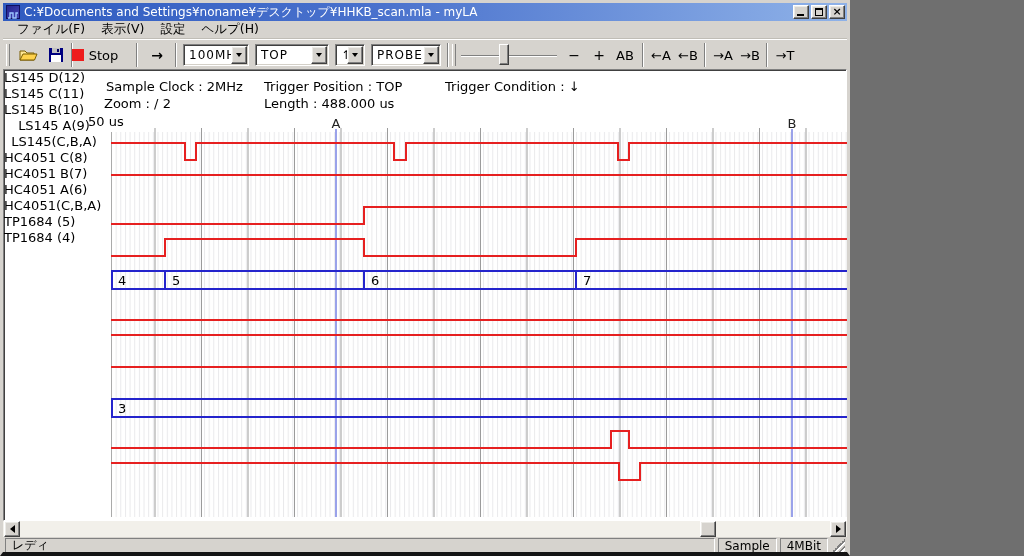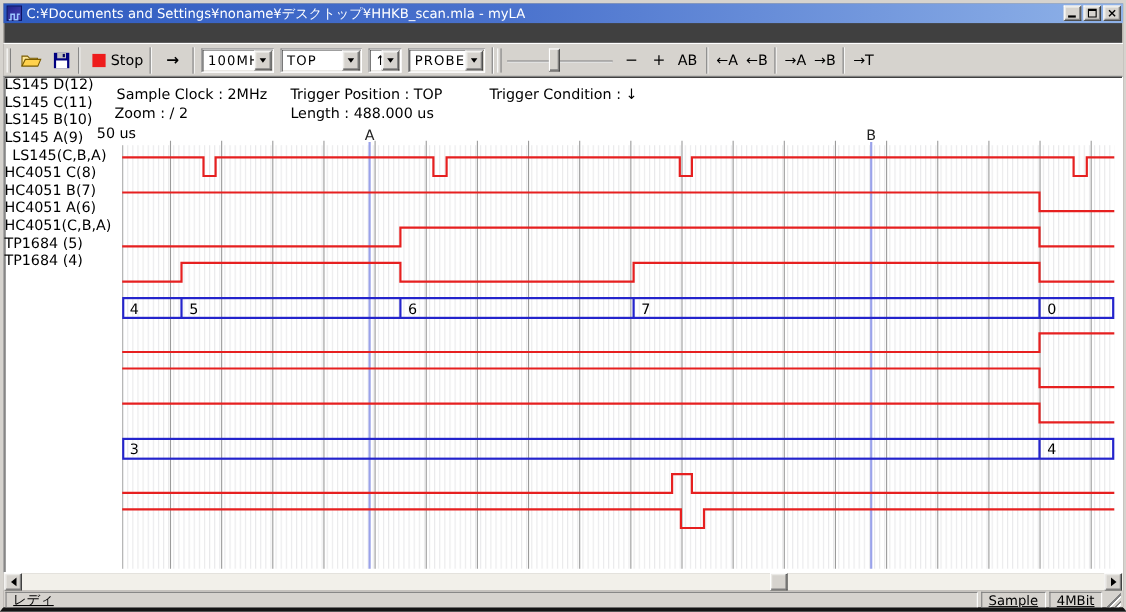--- a/index.html
+++ b/index.html
@@ -1,18 +1,18 @@
 <!DOCTYPE html>
 <html><head>
 <meta charset="utf-8">
 <style>
   * { margin:0; padding:0; box-sizing:border-box; }
   html,body { background:#6f6f6f; font-family:"DejaVu Sans","Liberation Sans",sans-serif; }
   .window {
-    position:relative; width:1024px; height:556px; background:#404040;
+    position:relative; width:850px; height:556px; background:#b91c1c;
     border:3px solid #d6d3ce; border-bottom:4px solid #141414;
     box-shadow: inset 0 0 0 1px #b8b5ae;
     overflow:hidden;
   }
   
   .titlebar {
     position:absolute; left:0; top:0; right:0; height:18px;
     background:linear-gradient(90deg,#2f5bc0 0%,#4a72cd 45%,#8fb2e8 100%);
     display:flex; align-items:center; padding:0 2px;
   }
@@ -67,21 +67,21 @@
   .sb-btn { position:absolute; top:0; width:16px; height:16px; background:#d6d3ce;
     border:1px solid; border-color:#fff #404040 #404040 #fff;
     box-shadow:inset -1px -1px 0 #808080, inset 1px 1px 0 #ecebe7;
     display:flex; align-items:center; justify-content:center; }
   .tri-left  { width:0; height:0; border:4px solid transparent; border-right:5px solid #000; margin-left:-4px; }
   .tri-right { width:0; height:0; border:4px solid transparent; border-left:5px solid #000; margin-right:-4px; }
   .sb-thumb { position:absolute; left:697px; top:0; width:16px; height:16px; background:#d6d3ce;
     border:1px solid; border-color:#fff #404040 #404040 #fff; box-shadow:inset -1px -1px 0 #808080, inset 1px 1px 0 #ecebe7; }
   
   .statusbar { position:absolute; left:0; top:534px; right:0; height:16px; background:#d6d3ce;
-    display:flex; align-items:stretch; gap:3px; padding:1px 2px 0 2px;text-decoration:underline; }
+    display:flex; align-items:stretch; gap:3px; padding:1px 2px 0 2px; }
   .panel { border:1px solid; border-color:#808080 #fff #fff #808080; font-size:12px; color:#000;
     display:flex; align-items:center; padding:0 6px; white-space:nowrap; }
   .panel-ready { flex:1; }
   .resize-grip { width:14px; align-self:flex-end; height:14px;
     background:linear-gradient(135deg,transparent 50%,#808080 50%,#808080 58%,#fff 58%,#fff 66%,transparent 66%,transparent 74%,#808080 74%,#808080 82%,#fff 82%,#fff 90%,transparent 90%); }
 </style>
 </head>
 <body>
 
 <div class="window">
@@ -99,20 +99,26 @@
         </div>
       <div class="tb-btn">
           <span class="glyph-max"></span>
         </div>
       <div class="tb-btn">
           <span class="glyph-close">×</span>
         </div>
     </div>
   </div>
 
+  <div class="menubar">
+    <span class="menu-item">ファイル(F)</span>
+    <span class="menu-item">表示(V)</span>
+    <span class="menu-item">設定</span>
+    <span class="menu-item">ヘルプ(H)</span>
+  </div>
 
   <div class="toolbar">
     <div class="grip" style="left:3px"></div>
 
     <div class="tbtn icon-btn" style="left:13px;width:26px">
       <svg width="20" height="16" viewBox="0 0 20 16">
         <path d="M1 4 L6 4 L8 6 L15 6 L15 13 L1 13 Z" fill="#ffe796" stroke="#7a5c00"></path>
         <path d="M4 7 L18 7 L15.5 13 L1 13 Z" fill="#ffd24d" stroke="#7a5c00"></path>
       </svg>
     </div>
@@ -120,21 +126,21 @@
       <svg width="16" height="16" viewBox="0 0 16 16">
         <rect x="1" y="1" width="14" height="14" fill="#000080"></rect>
         <rect x="4" y="1" width="8" height="5" fill="#c0c0c0"></rect>
         <rect x="9" y="2" width="2" height="3" fill="#000060"></rect>
         <rect x="3" y="8" width="10" height="7" fill="#fff"></rect>
       </svg>
     </div>
 
     <div class="vsep" style="left:68px"></div>
 
-    <div class="tbtn" style="left:76px;width:56px">
+    <div class="tbtn" style="left:64px;width:56px">
       <span class="stop-square"></span>
       <span>Stop</span>
     </div>
 
     <div class="vsep" style="left:133px"></div>
 
     <div class="tbtn sym" style="left:139px;width:30px;font-weight:bold">→</div>
 
     <div class="vsep" style="left:172px"></div>
 
@@ -198,21 +204,21 @@
     <span class="hdr" style="left:260px;top:26px">Length : 488.000 us</span>
 
     <span class="scale-label">50 us</span>
     <span class="marker-label" style="left:326px">A</span>
     <span class="marker-label" style="left:782px">B</span>
 
     <div>
         <div class="ch-label" style="top: 74px;">LS145 D(12)</div>
         <div class="ch-label" style="top: 106px;">LS145 C(11)</div>
         <div class="ch-label" style="top: 138px;">LS145 B(10)</div>
-        <div class="ch-label" style="top: 170px;">LS145 A(9)</div>
+        <div class="ch-label" style="top: 170px; text-align: center;">LS145 A(9)</div>
         <div class="ch-label" style="top: 202px; text-align: center;">LS145(C,B,A)</div>
         <div class="ch-label" style="top: 234px;">HC4051 C(8)</div>
         <div class="ch-label" style="top: 266px;">HC4051 B(7)</div>
         <div class="ch-label" style="top: 298px;">HC4051 A(6)</div>
         <div class="ch-label" style="top: 330px;">HC4051(C,B,A)</div>
         <div class="ch-label" style="top: 362px;">TP1684 (5)</div>
         <div class="ch-label" style="top: 394px;">TP1684 (4)</div>
       </div>
 
     <svg id="wavesvg" style="left:107px;top:56px" width="903" height="392">

